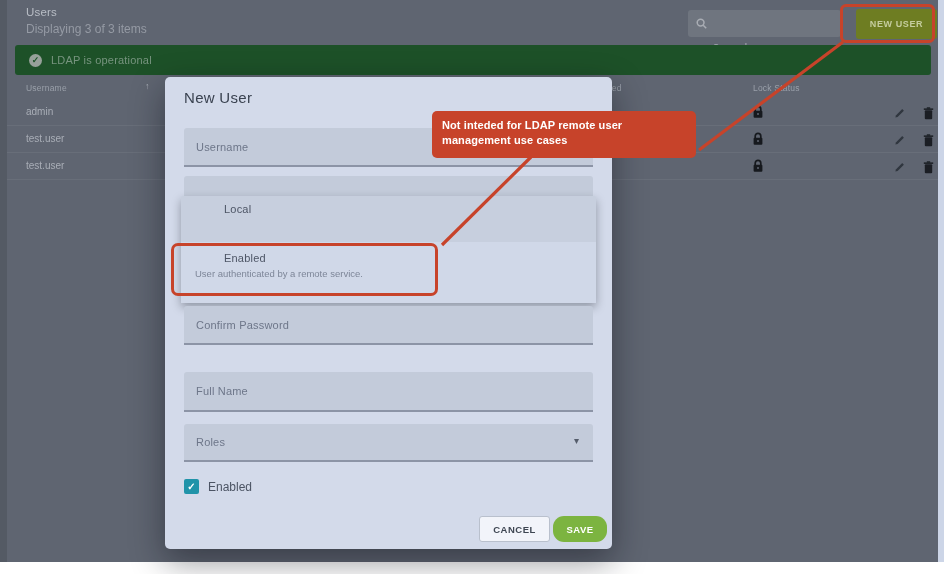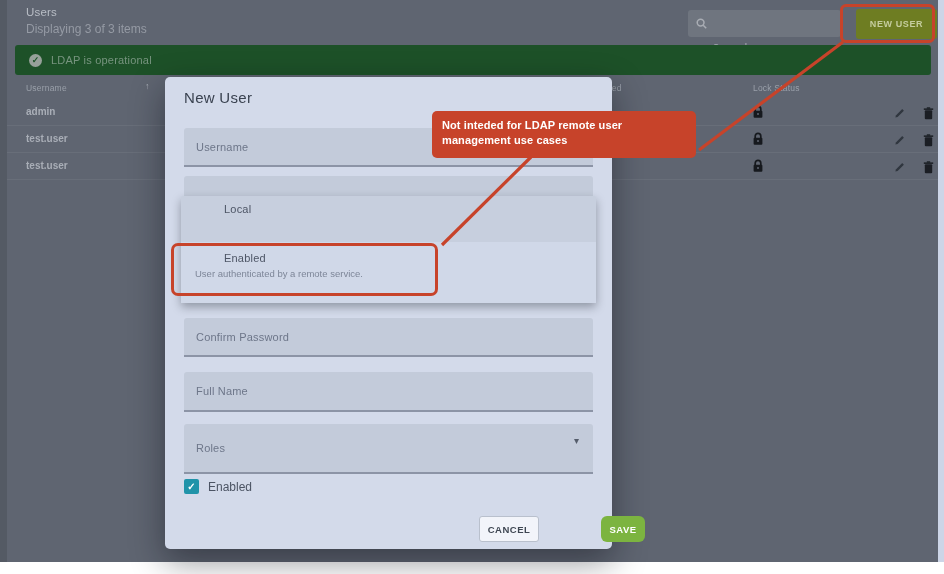--- a/index.html
+++ b/index.html
@@ -24,51 +24,51 @@
   .banner { position:absolute; left:8px; top:45px; width:916px; height:30px; background:#1d5128; border-radius:3px; display:flex; align-items:center; padding:0 14px; }
   .banner .ck { width:13px; height:13px; border-radius:50%; background:#97a19a; color:#1d5128; font-size:9px; font-weight:bold; display:flex; align-items:center; justify-content:center; margin-right:9px; }
   .banner .txt { color:#77947f; font-size:11px; letter-spacing:.2px; }
 
   
   .thead { position:absolute; left:0; top:80px; width:931px; height:19px; }
   .th { position:absolute; top:3px; font-size:8.5px; color:#9aa0aa; letter-spacing:.2px; }
   .th-user { left:19px; } .th-sort { left:138px; top:1px; font-size:9px; color:#a7acb5; }
   .th-enabled { left:582px; } .th-lock { left:746px; }
   .trow { position:absolute; left:0; width:931px; height:27px; border-bottom:1px solid rgba(255,255,255,0.06); }
-  .trow .uname { position:absolute; left:19px; top:7px; font-size:10px; color:#a9aeb7;font-weight:bold; }
+  .trow .uname { position:absolute; left:19px; top:7px; font-size:10px; color:#a9aeb7; }
   .trow .en { position:absolute; left:588px; top:7px; font-size:10px; color:#a9aeb7; }
   .trow .lock { position:absolute; left:745px; top:6px; }
   .trow .pencil { position:absolute; left:886px; top:7px; cursor:pointer; }
   .trow .trash { position:absolute; left:916px; top:7px; cursor:pointer; }
 
   
   .modal { position:absolute; left:165px; top:77px; width:447px; height:472px; background:#d3daea; border-radius:5px; box-shadow:0 12px 34px rgba(10,14,22,.45); z-index:5; }
   .modal-title { position:absolute; left:19px; top:12px; font-size:15px; color:#3a4250; font-weight:500; letter-spacing:.3px; }
   .fld { position:absolute; left:19px; width:409px; height:39px; background:#c3cbda; border-bottom:2px solid #8c94a6; border-radius:3px 3px 0 0; display:flex; align-items:center; padding:0 12px; cursor:text; }
   .fld .lbl { font-size:11px; color:#6d7689; letter-spacing:.2px; }
   .fld-username { top:51px; }
   .fld-password-sliver { top:99px; height:40px; }
-  .fld-confirm { top:241px; }
+  .fld-confirm { top:229px; }
   .fld-fullname { top:295px; height:40px; }
-  .fld-roles { top:347px; height:50px; cursor:pointer; }
+  .fld-roles { top:347px; height:38px; cursor:pointer; }
   .fld-roles .caret { position:absolute; right:14px; top:11px; font-size:10px; color:#555d6b; }
 
   .menu-panel { position:absolute; left:16px; top:119px; width:415px; height:107px; background:#c7cfde; border-radius:2px; box-shadow:0 4px 10px rgba(20,25,35,.35); }
   .opt { position:absolute; left:0; width:415px; padding:7px 14px 0 14px; cursor:pointer; }
   .opt-local { top:0; height:46px; }
   .opt-remote { top:46px; height:61px; background:#d0d8e8; padding-top:10px; }
   .opt .opt-title { font-size:11px; color:#4d5565; letter-spacing:.2px;margin-left:29px; }
   .opt .opt-desc { font-size:9.5px; color:#7d8698; margin-top:4px; }
 
   .chk-row { position:absolute; left:19px; top:402px; display:flex; align-items:center; cursor:pointer; }
   .chk { width:15px; height:15px; background:#2093a9; border-radius:2px; color:#ffffff; font-size:10px; font-weight:bold; display:flex; align-items:center; justify-content:center; }
   .chk-lbl { margin-left:9px; font-size:12px; color:#4c5464; }
 
-  .btn-cancel { position:absolute; left:314px; top:439px; width:60px; height:26px; background:#f2f4fa; border:1px solid #b9c0cd; border-radius:3px; font-size:9.5px; font-weight:bold; letter-spacing:.5px; color:#3e4652; font-family:inherit; cursor:pointer; }
-  .btn-save { position:absolute; left:388px; top:439px; width:44px; height:26px; background:#7cb440; border:none; border-radius:6px; font-size:9.5px; font-weight:bold; letter-spacing:.5px; color:#ffffff; font-family:inherit; cursor:pointer;margin-left:48px; }
+  .btn-cancel { position:absolute; left:314px; top:439px; width:71px; height:26px; background:#f2f4fa; border:1px solid #b9c0cd; border-radius:3px; font-size:9.5px; font-weight:bold; letter-spacing:.5px; color:#3e4652; font-family:inherit; cursor:pointer; }
+  .btn-save { position:absolute; left:388px; top:439px; width:54px; height:26px; background:#7cb440; border:none; border-radius:11px; font-size:9.5px; font-weight:bold; letter-spacing:.5px; color:#ffffff; font-family:inherit; cursor:pointer; }
 
   
   #anno { position:absolute; left:0; top:0; width:944px; height:574px; z-index:9; pointer-events:none; }
   .hl-box1 { position:absolute; left:840px; top:4px; width:95px; height:39px; border:3px solid #c7432a; border-radius:6px; }
   .hl-box2 { position:absolute; left:171px; top:243px; width:267px; height:53px; border:3px solid #c7432a; border-radius:7px; }
   .callout { position:absolute; left:432px; top:111px; width:264px; min-height:47px; background:#c7432a; border-radius:5px; padding:7px 10px 8px 10px; color:#ffffff; font-size:11px; font-weight:bold; line-height:1.35; letter-spacing:.1px; }
   #anno svg { position:absolute; left:0; top:0; }
 
   #bottom-white { position:absolute; left:0; top:562px; width:944px; height:12px; background:#ffffff; }
 </style>

